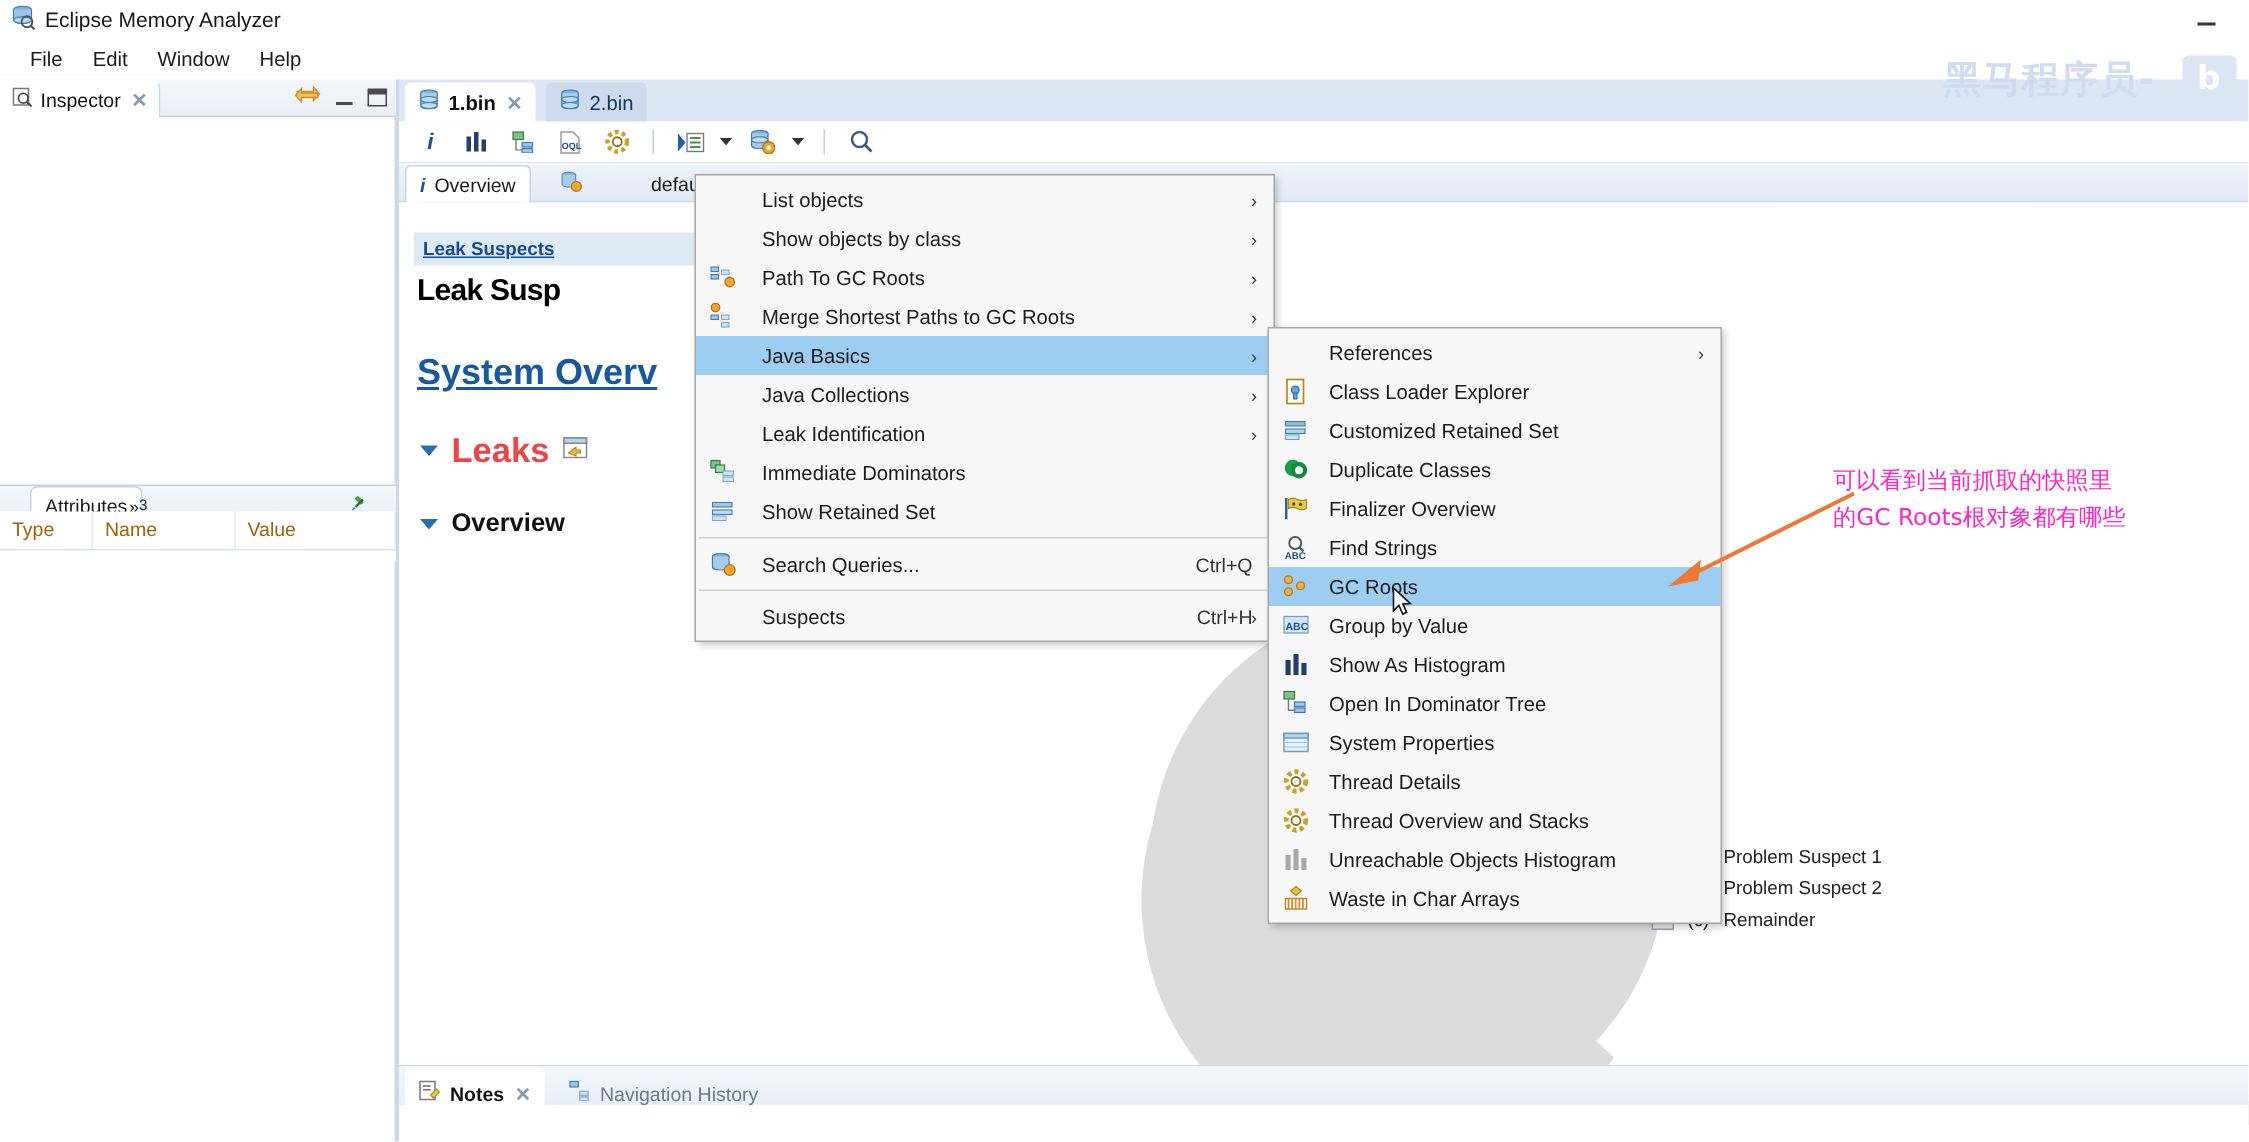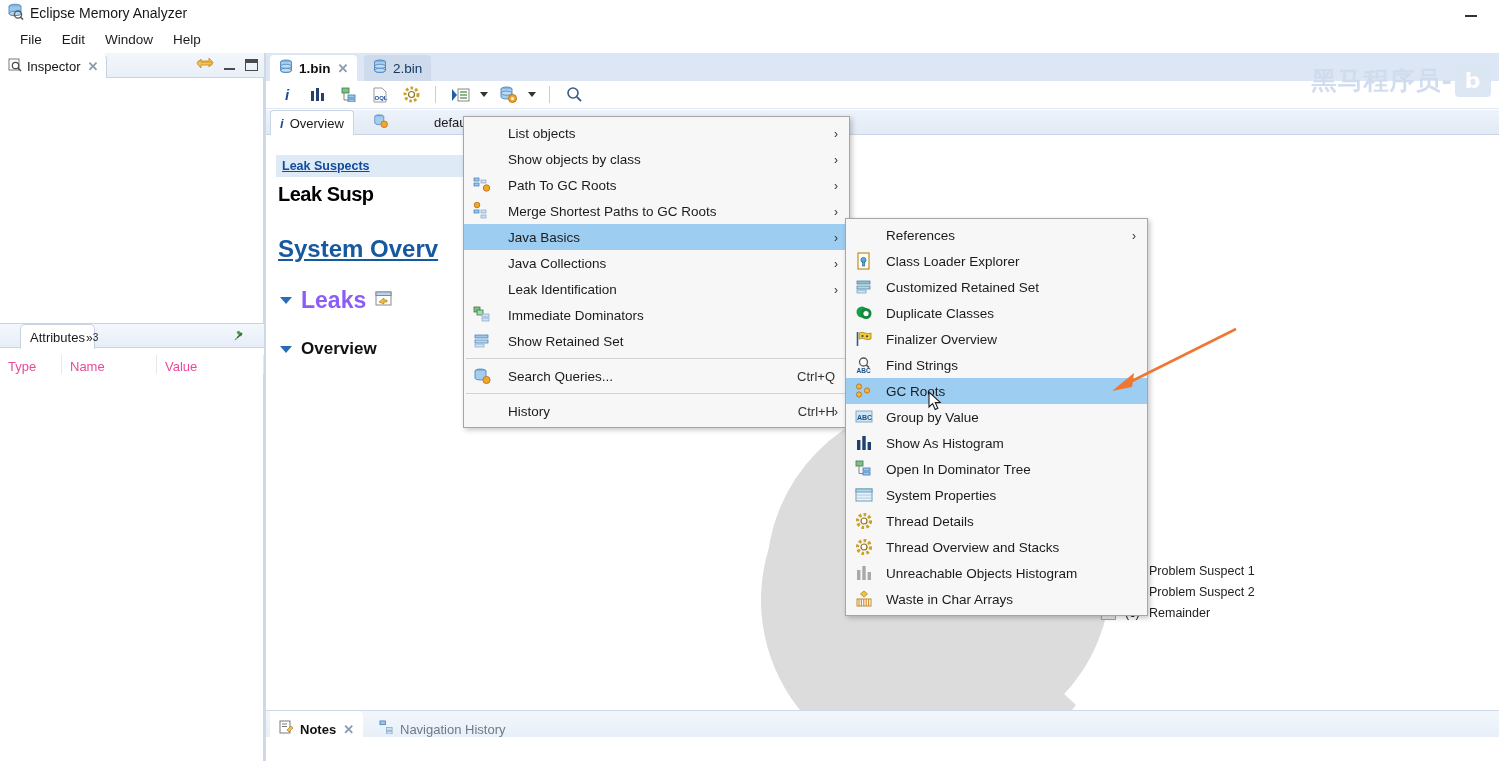--- a/index.html
+++ b/index.html
@@ -72,23 +72,23 @@
     border-radius:5px 5px 0 0; border:1px solid #c8d4e4; border-bottom:none;
   }
   .tab-more {
     position:absolute; left:86px; top:2px; height:23px; display:flex; align-items:center;
     font-size:12px; color:#222;
   }
   .tab-more sub { font-size:10px; }
   .pin-icon { position:absolute; right:18px; top:5px; cursor:pointer; }
 
   .attr-header {
-    position:absolute; left:0; top:302px; width:264px; height:26px;
+    position:absolute; left:0; top:288px; width:264px; height:26px;
     background:#ffffff; border-bottom:1px solid #dde4ee; display:flex;
-    font-size:13px; color:#ec4899;justify-content:space-between;
+    font-size:13px; color:#a16207;justify-content:space-between;
   }
   .attr-header .col { padding:4px 0 0 8px; border-right:1px solid #e4e9f0; height:26px; }
   .attr-c1 { width:62px; }
   .attr-c2 { width:95px; }
   .attr-c3 { width:107px; border-right:none; }
   .attr-body { position:absolute; left:0; top:321px; width:264px; height:440px; background:#fff; border-right:1px solid #cfd9e6; }
 
   .left-divider { position:absolute; left:264px; top:53px; width:2px; height:708px; background:#cfd9e6; }
 
   
@@ -138,21 +138,21 @@
     position:absolute; left:10px; top:20px; width:230px; height:22px;
     background:#deeaf6; display:flex; align-items:center; padding-left:6px;
   }
   .breadcrumb-link { color:#134a9e; font-size:12.5px; font-weight:bold; text-decoration:underline; cursor:pointer; }
   .h1-title { position:absolute; left:12px; top:48px; font-size:20px; font-weight:bold; color:#000; letter-spacing:-0.5px; }
   .h2-title { position:absolute; left:12px; top:100px; font-size:24px; font-weight:bold; color:#16599e; text-decoration:underline; cursor:pointer; }
   .sec-row { position:absolute; display:flex; align-items:center; gap:9px; }
   .sec-leaks { left:14px; top:152px; }
   .sec-overview { left:14px; top:204px; }
   .tri { width:0;height:0;border-left:6px solid transparent;border-right:6px solid transparent;border-top:7px solid #2a6db5;cursor:pointer;}
-  .sec-leaks .sec-t { font-size:23px; font-weight:bold; color:#8b5cf6; }
+  .sec-leaks .sec-t { font-size:23px; font-weight:bold; color:#ef4444; }
   .sec-overview .sec-t { font-size:17px; font-weight:bold; color:#111; }
 
   
   .chart-wrap { position:absolute; left:250px; top:150px; width:960px; height:440px; }
   .pie-label { position:absolute; font-size:12.5px; color:#333; }
   .legend { position:absolute; left:835px; top:425px; font-size:12.5px; color:#222; }
   .legend-row { display:flex; align-items:center; height:21px; }
   .legend-sw { width:15px; height:15px; border:1px solid #9aa3ad; margin-right:9px; }
   .legend-key { width:24px; display:inline-block; }
 
@@ -203,24 +203,24 @@
   
   .annot {
     position:absolute; left:1222px; top:308px; width:270px;
     color:#ff22c8; font-size:15.5px; line-height:25px; z-index:70;
     font-family: "DejaVu Sans", sans-serif;
   }
   .annot-arrow { position:absolute; left:1110px; top:325px; width:130px; height:70px; z-index:69; pointer-events:none; }
 
   
   .watermark {
-    position:absolute; right:8px; top:64px; z-index:5;
+    position:absolute; right:8px; top:36px; z-index:5;
     color:#cfdcee; font-size:25px; font-weight:bold; letter-spacing:1px;
     font-family:"DejaVu Sans", sans-serif; opacity:0.95;
-    display:flex; align-items:center; gap:2px;
+    display:flex; align-items:center; gap:18px;
   }
   .wm-logo {
     width:36px; height:32px; background:#dbe6f3; border-radius:4px;
     display:flex; align-items:center; justify-content:center; color:#fff; font-size:22px;
   }
   .cursor-arrow { position:absolute; left:928px; top:391px; z-index:80; pointer-events:none; }
 </style>
 </head>
 <body>
 
@@ -603,21 +603,21 @@
           <circle cx="13.5" cy="13" r="3.6" fill="#f4a62a" stroke="#b4761a" stroke-width="0.9"></circle>
         </svg>
       </span>
       <span>Search Queries...</span>
       <span class="m-accel">Ctrl+Q</span>
     </div>
 
     <div class="m-sep"></div>
 
     <div class="m-item">
-      <span>History</span>
+      <span>Suspects</span>
       <span class="m-accel">Ctrl+H</span>
       <span class="m-arrow">›</span>
     </div>
   </div>
 
   <div class="menu2">
 
     <div class="m-item">
       <span>References</span>
       <span class="m-arrow">›</span>
@@ -787,14 +787,18 @@
       <path d="M1 1 L1 16 L4.6 12.6 L7.2 18.4 L9.8 17.2 L7.3 11.6 L12.2 11.4 Z" fill="#ffffff" stroke="#1a1a1a" stroke-width="1.1"></path>
     </svg>
   </div>
 
   <div class="annot-arrow">
     <svg width="130" height="70" viewBox="0 0 130 70">
       <line x1="126" y1="4" x2="18" y2="58" stroke="#ee7733" stroke-width="2.6"></line>
       <path d="M2 66 L24 48 L22 62 Z" fill="#ee7733"></path>
     </svg>
   </div>
+  <div class="annot">
+    <div>可以看到当前抓取的快照里</div>
+    <div>的GC Roots根对象都有哪些</div>
+  </div>
 
 </div>
 
 </body></html>

